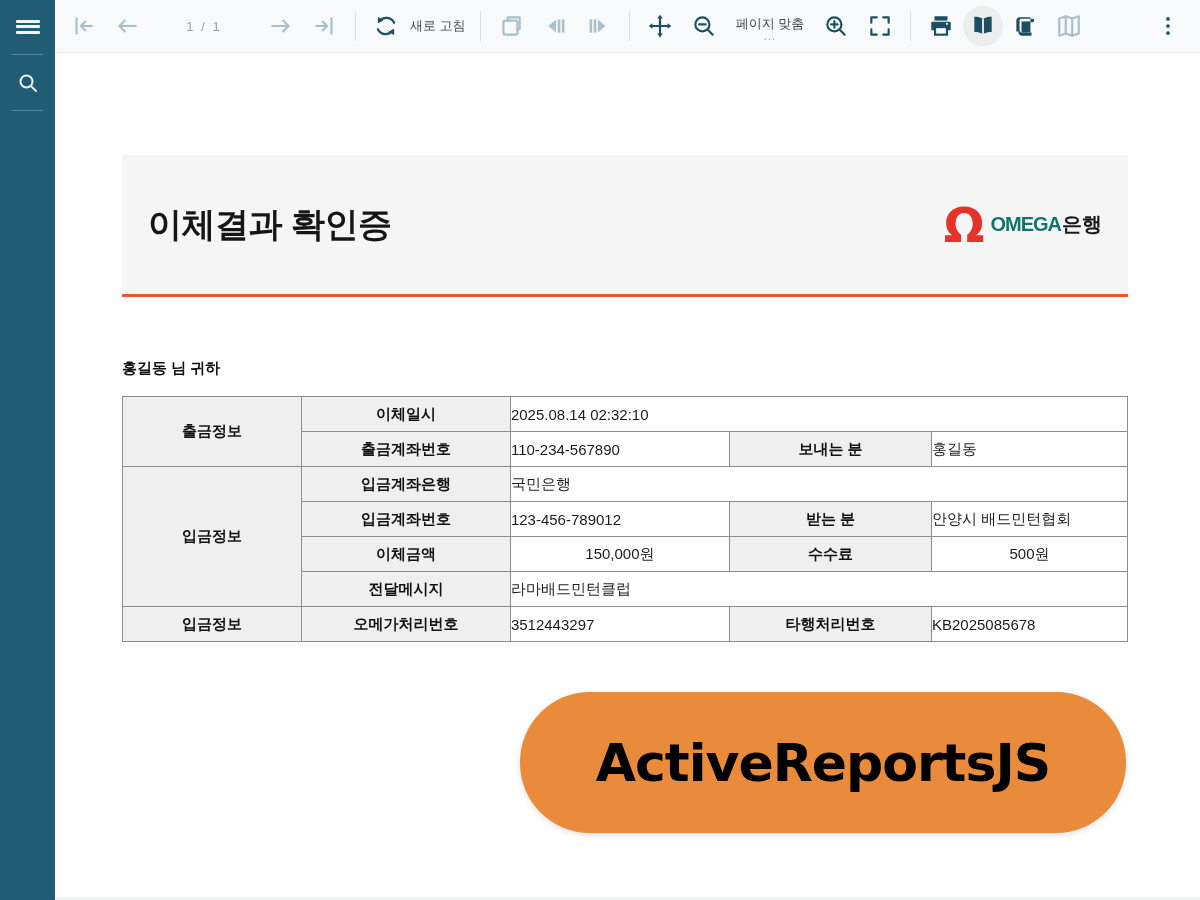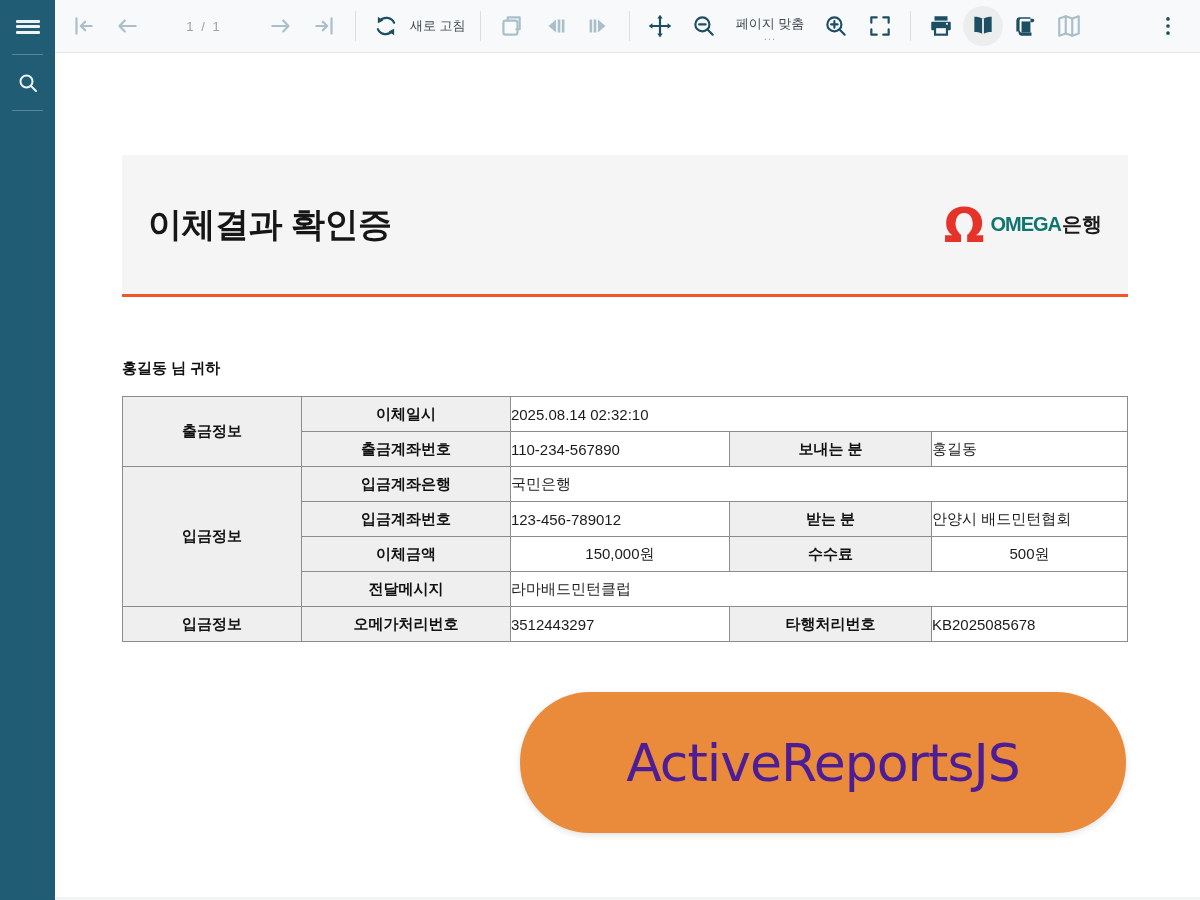--- a/index.html
+++ b/index.html
@@ -54,21 +54,21 @@
   .xfer-table td { border:1px solid #8c8c8c; height:35px; padding:2px 0; color:#1c1c1c;
                    overflow:hidden; white-space:nowrap; }
   .xfer-table td.group, .xfer-table td.label { background:#efefef; text-align:center;
                    font-weight:700; color:#111; }
   .xfer-table td.value { background:#fff; text-align:left;margin-left:44px; }
   .xfer-table td.value.right { text-align:center; }
 
   .ar-badge { position:absolute; left:465px; top:638px; width:606px; height:141px;
               background:#e98b3b; border-radius:70px; display:flex; align-items:center;
               justify-content:center; box-shadow:0 2px 6px rgba(0,0,0,.12); }
-  .ar-badge span { color:#4c1d95; font-size:52px; font-weight:400; letter-spacing:-1px;
+  .ar-badge span { color:#000000; font-size:52px; font-weight:700; letter-spacing:-1px;
                    font-family:"DejaVu Sans","Liberation Sans",sans-serif; }
 </style>
 </head>
 <body>
 
 <div class="sidebar">
   <div class="sb-btn hamburger">
     <div>
         <span></span>
         <span></span>

